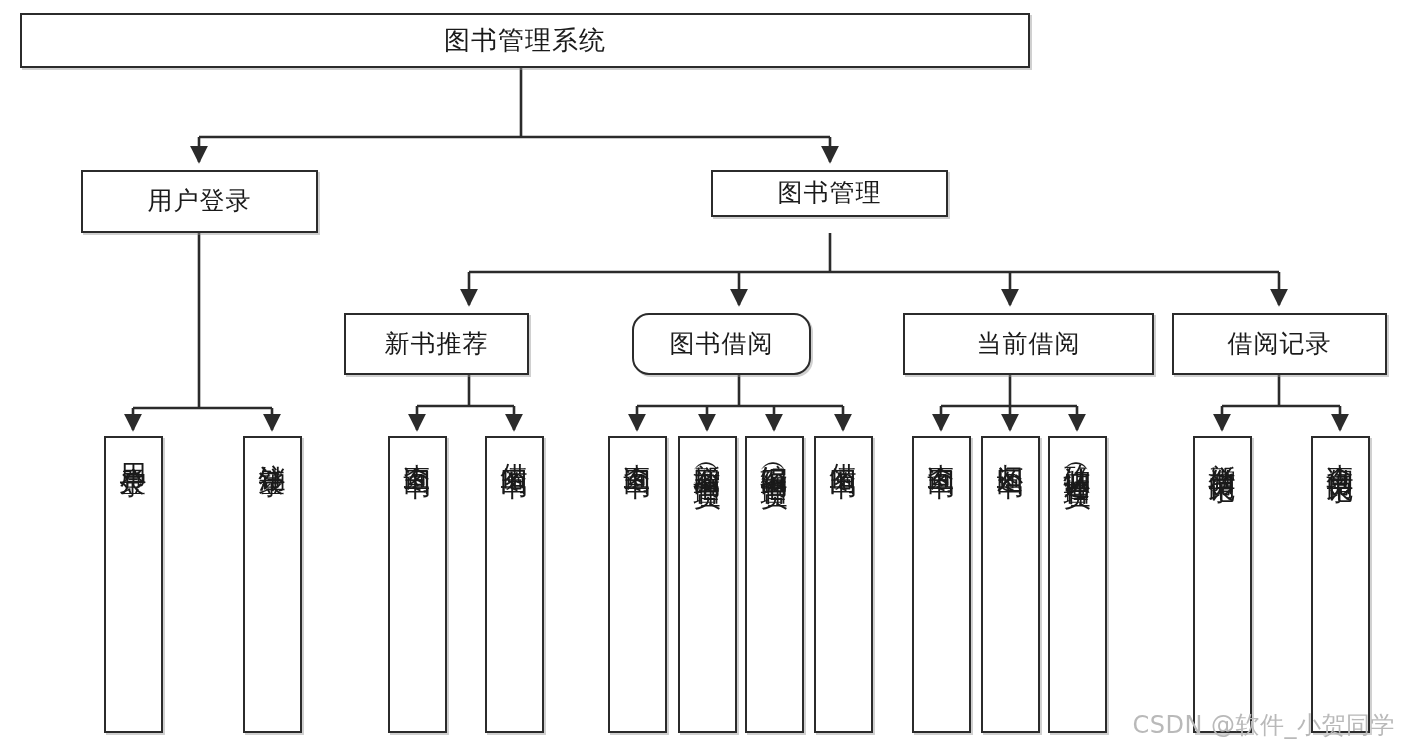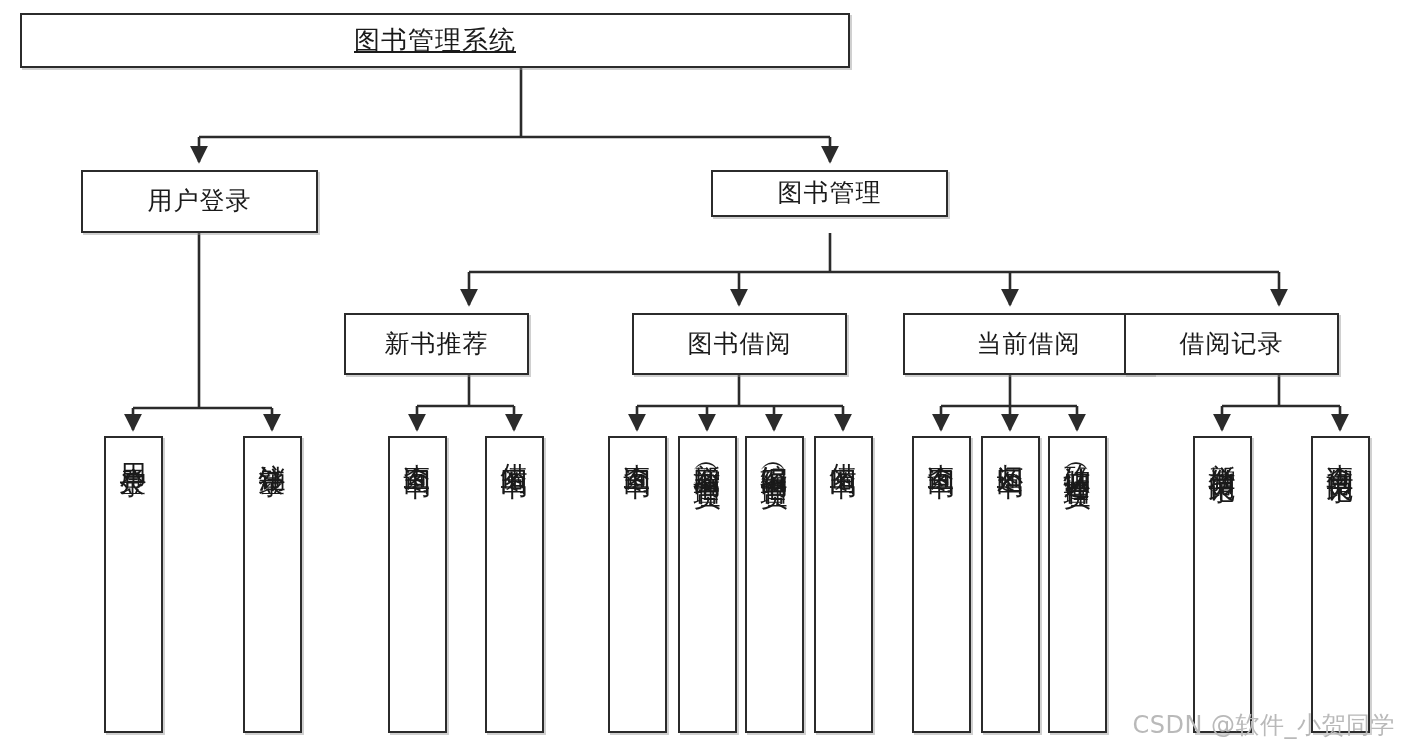--- a/index.html
+++ b/index.html
@@ -120,45 +120,45 @@
       <path d="M 1010 406 L 1010 430" marker-end="url(#arrow)"></path>
       <path d="M 1077 406 L 1077 430" marker-end="url(#arrow)"></path>
 
       <path d="M 1279 375 L 1279 406"></path>
       <path d="M 1222 406 L 1340 406"></path>
       <path d="M 1222 406 L 1222 430" marker-end="url(#arrow)"></path>
       <path d="M 1340 406 L 1340 430" marker-end="url(#arrow)"></path>
     </g>
   </svg>
 
-  <div class="node h root" style="left:20px;top:13px;width:830px;height:55px;text-decoration:underline;">
+  <div class="node h root" style="left:20px;top:13px;width:1010px;height:55px;">
     <span class="label">图书管理系统</span>
   </div>
 
   <div class="node h" style="left:81px;top:170px;width:237px;height:63px;">
     <span class="label">用户登录</span>
   </div>
 
   <div class="node h" style="left:711px;top:170px;width:237px;height:47px;">
     <span class="label">图书管理</span>
   </div>
 
   <div class="node h" style="left:344px;top:313px;width:185px;height:62px;">
     <span class="label">新书推荐</span>
   </div>
 
-  <div class="node h" style="left:632px;top:313px;width:215px;height:62px;">
+  <div class="node h" style="left:632px;top:313px;width:179px;height:62px;border-radius:17px;">
     <span class="label">图书借阅</span>
   </div>
 
   <div class="node h" style="left:903px;top:313px;width:251px;height:62px;">
     <span class="label">当前借阅</span>
   </div>
 
-  <div class="node h" style="left:1124px;top:313px;width:215px;height:62px;">
+  <div class="node h" style="left:1172px;top:313px;width:215px;height:62px;">
     <span class="label">借阅记录</span>
   </div>
 
   <div class="node v" style="left:104px;top:436px;width:59px;height:297px;">
     <span class="label">用户登录</span>
   </div>
 
   <div class="node v" style="left:243px;top:436px;width:59px;height:297px;">
     <span class="label">注销登录</span>
   </div>

